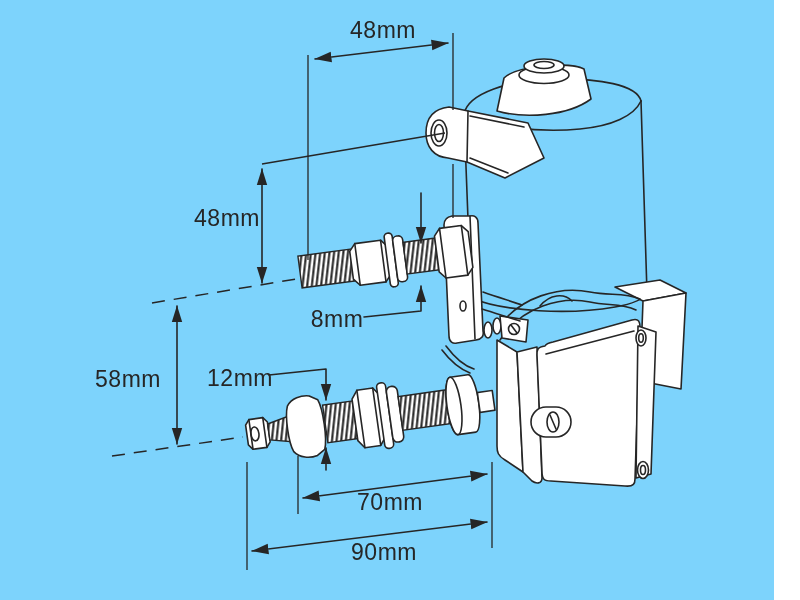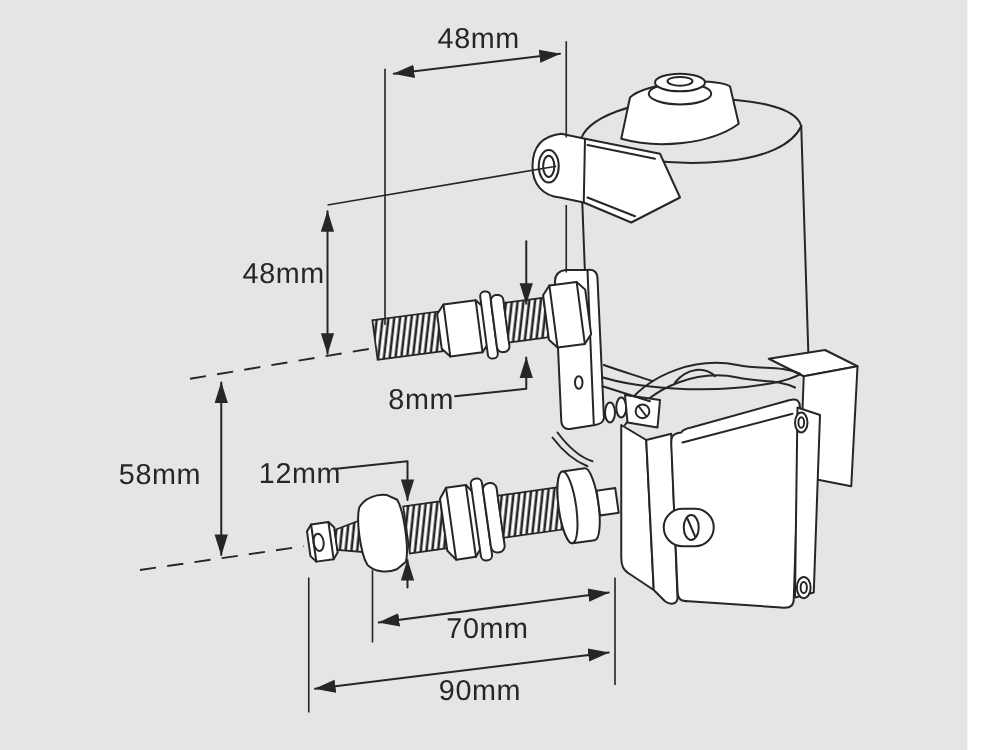--- a/index.html
+++ b/index.html
@@ -1,16 +1,16 @@
 <!DOCTYPE html>
 <html><head>
 <meta charset="utf-8">
 <style>
   html,body{margin:0;padding:0;background:#ffffff;}
-  .stage{position:relative;width:774px;height:600px;background:#e5e5e5;overflow:hidden;
+  .stage{position:relative;width:774px;height:600px;background:#7dd3fc;overflow:hidden;
          font-family:"Liberation Sans", sans-serif;}
   svg{display:block}
   .dim-label{font-family:"Liberation Sans", sans-serif;font-size:23px;font-weight:500;
              fill:#262626;letter-spacing:.5px;}
   .ln{stroke:#262626;stroke-width:1.6;fill:none;stroke-linecap:round;stroke-linejoin:round;}
   .ext{stroke:#262626;stroke-width:1.3;fill:none;}
   .dash{stroke:#262626;stroke-width:1.5;fill:none;stroke-dasharray:13 9;}
   .part{stroke:#262626;stroke-width:1.6;fill:#ffffff;stroke-linejoin:round;}
   .part-n{stroke:#262626;stroke-width:1.6;fill:none;stroke-linecap:round;stroke-linejoin:round;}
   .thr{stroke:#262626;stroke-width:1.4;fill:url(#thr);}

